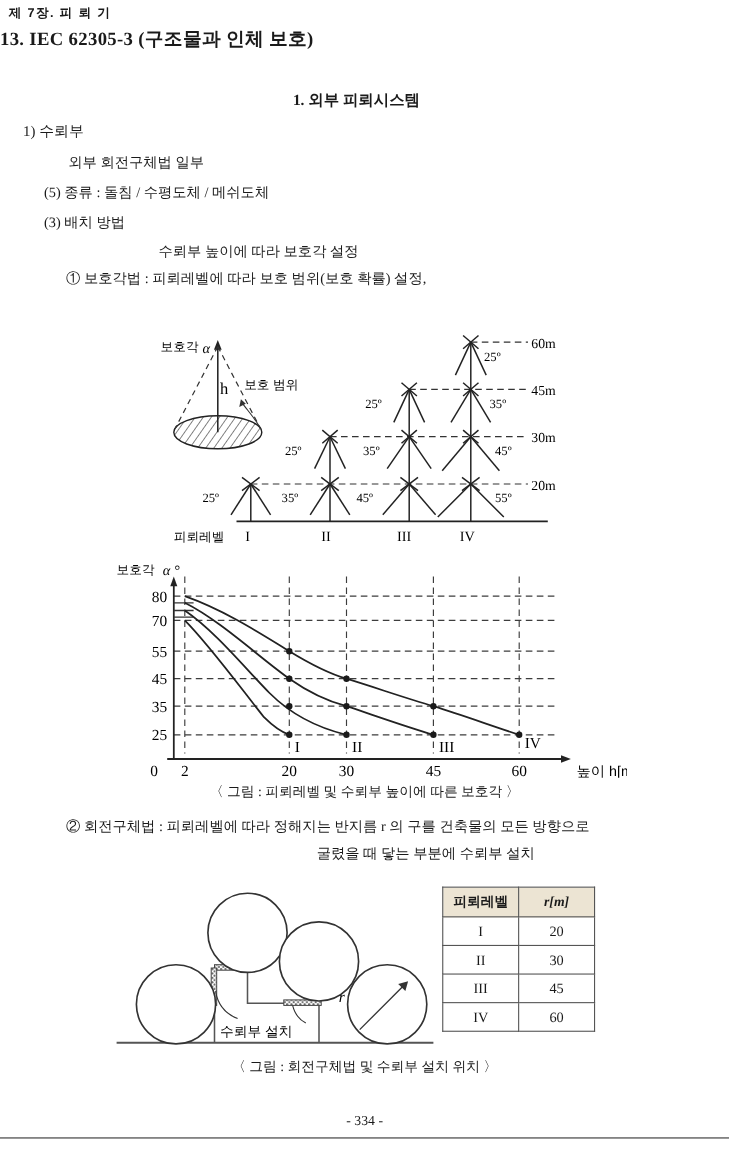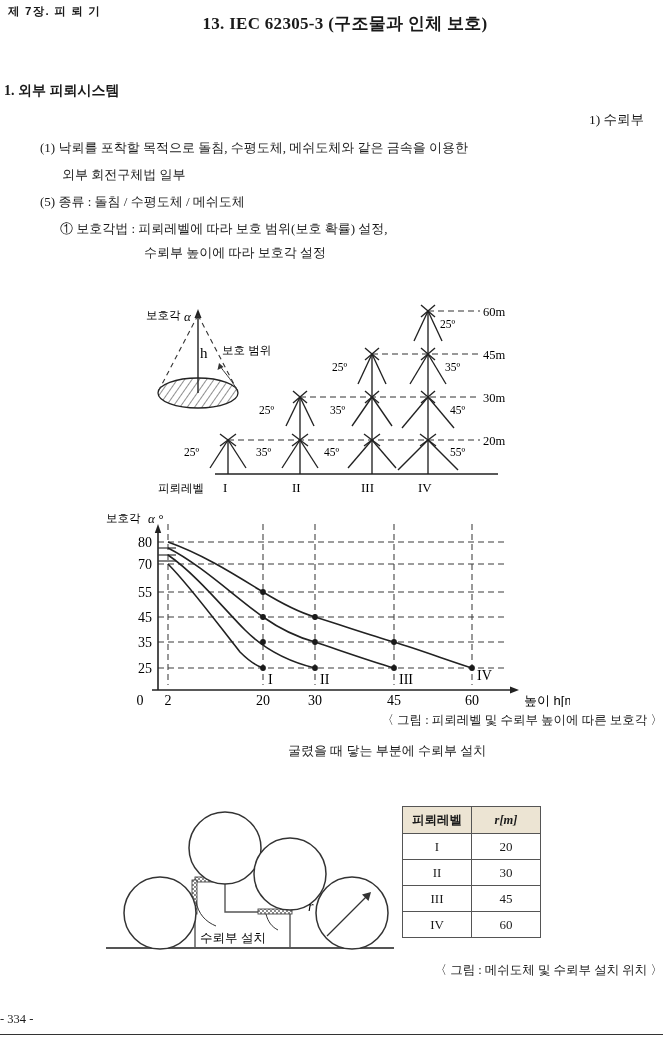--- a/index.html
+++ b/index.html
@@ -29,46 +29,44 @@
     top: 4px;
     font-size: 11.5px;
     font-weight: bold;
     letter-spacing: 1.2px;
     font-family: "Liberation Sans", "DejaVu Sans", sans-serif;
   }
   .main-title {
     position: absolute;
     left: 0;
     right: 0;
-    top: 12px;
-    text-align: center;
+    top: 24px;
     font-size: 17px;
     font-weight: bold;
     letter-spacing: 0.3px;
-    padding-left: 27px;
   }
 
   
   .outline {
     position: absolute;
     left: 4px;
     top: 82px;
     width: 640px;
   }
   .lvl1 {
     font-size: 14px;
     font-weight: bold;
     margin: 0 0 11px 0;
     padding-left: 0px;
+    text-align: center;
   }
   .lvl2 {
     font-size: 13.5px;
     margin: 0 0 10px 0;
     padding-left: 17px;
-    text-align: right;
   }
   .lvl3 {
     font-size: 13px;
     margin: 0 0 9px 0;
     padding-left: 36px;
   }
   .lvl3.cont {
     padding-left: 58px;
   }
   .lvl4 {
@@ -97,21 +95,21 @@
     top: 502px;
     width: 470px;
     height: 205px;
   }
   .fig-chart svg { display: block; }
 
   .caption {
     position: absolute;
     left: 0;
     right: 0;
-    text-align: right;
+    text-align: center;
     font-size: 12.5px;
   }
   .caption-1 { top: 712px; }
   .caption-2 { top: 962px; }
 
   
   .item2 {
     position: absolute;
     left: 4px;
     top: 742px;
@@ -158,41 +156,41 @@
     left: 0;
     right: 0;
     bottom: 12px;
     border-top: 1.4px solid #333;
   }
   .page-num {
     position: absolute;
     left: 0;
     right: 0;
     bottom: 20px;
-    text-align: left;
+    text-align: center;
     font-size: 12.5px;
     margin-top: 16px;
   }
 </style>
 </head>
 <body>
 
 <div class="page">
 
   <div class="chapter-header">제 7장.  피 뢰 기</div>
   <div class="main-title">13. IEC 62305-3 (구조물과 인체 보호)</div>
 
   <div class="outline">
     <p class="lvl1">1. 외부 피뢰시스템</p>
     <p class="lvl2">1) 수뢰부</p>
-    <p class="lvl3">(1) 낙뢰를 포착할 목적으로 돌침, 수평도체, 메쉬도체와 같은 금속을 이용한</p>
     <p class="lvl3 cont">외부 회전구체법 일부</p>
     <p class="lvl3">(5) 종류 : 돌침 / 수평도체 / 메쉬도체</p>
+    <p class="lvl3">(3) 배치 방법</p>
+    <p class="lvl4 cont">수뢰부 높이에 따라 보호각 설정</p>
     <p class="lvl4">① 보호각법 : 피뢰레벨에 따라 보호 범위(보호 확률) 설정,</p>
-    <p class="lvl4 cont">수뢰부 높이에 따라 보호각 설정</p>
   </div>
 
   <div class="fig-rods">
     <svg width="400" height="200" viewBox="0 0 400 200" xmlns="http://www.w3.org/2000/svg">
       <defs>
         <pattern id="hatch" width="6" height="6" patternUnits="userSpaceOnUse" patternTransform="rotate(35)">
           <line x1="0" y1="0" x2="0" y2="6" stroke="#333" stroke-width="1.1"></line>
         </pattern>
       </defs>
 
@@ -381,20 +379,21 @@
         <text x="220" y="182">II</text>
         <text x="299" y="182">III</text>
         <text x="377" y="178">IV</text>
       </g>
     </svg>
   </div>
 
   <div class="caption caption-1">〈 그림 : 피뢰레벨 및 수뢰부 높이에 따른 보호각 〉</div>
 
   <div class="item2">
+    <p class="lvl4" style="margin:0 0 7px 0;">② 회전구체법 : 피뢰레벨에 따라 정해지는 반지름 r 의 구를 건축물의 모든 방향으로</p>
     <p class="lvl4 cont" style="margin:0; padding-left:116px;text-align:center;">굴렸을 때 닿는 부분에 수뢰부 설치</p>
   </div>
 
   <div class="fig-sphere">
     <svg width="300" height="165" viewBox="0 0 300 165" xmlns="http://www.w3.org/2000/svg">
       <defs>
         <pattern id="dot" width="4" height="4" patternUnits="userSpaceOnUse">
           <rect width="4" height="4" fill="#ffffff"></rect>
           <circle cx="1" cy="1" r="1" fill="#666"></circle>
           <circle cx="3" cy="3" r="1" fill="#666"></circle>
@@ -451,18 +450,18 @@
         <td>III</td>
         <td>45</td>
       </tr>
       <tr>
         <td>IV</td>
         <td>60</td>
       </tr>
     </tbody>
   </table>
 
-  <div class="caption caption-2">〈 그림 : 메쉬도체 및 수뢰부 설치 위치 〉</div>
+  <div class="caption caption-2">〈 그림 : 회전구체법 및 수뢰부 설치 위치 〉</div>
 
   <div class="page-num">- 334 -</div>
   <div class="footer-rule"></div>
 
 </div>
 
 </body></html>

